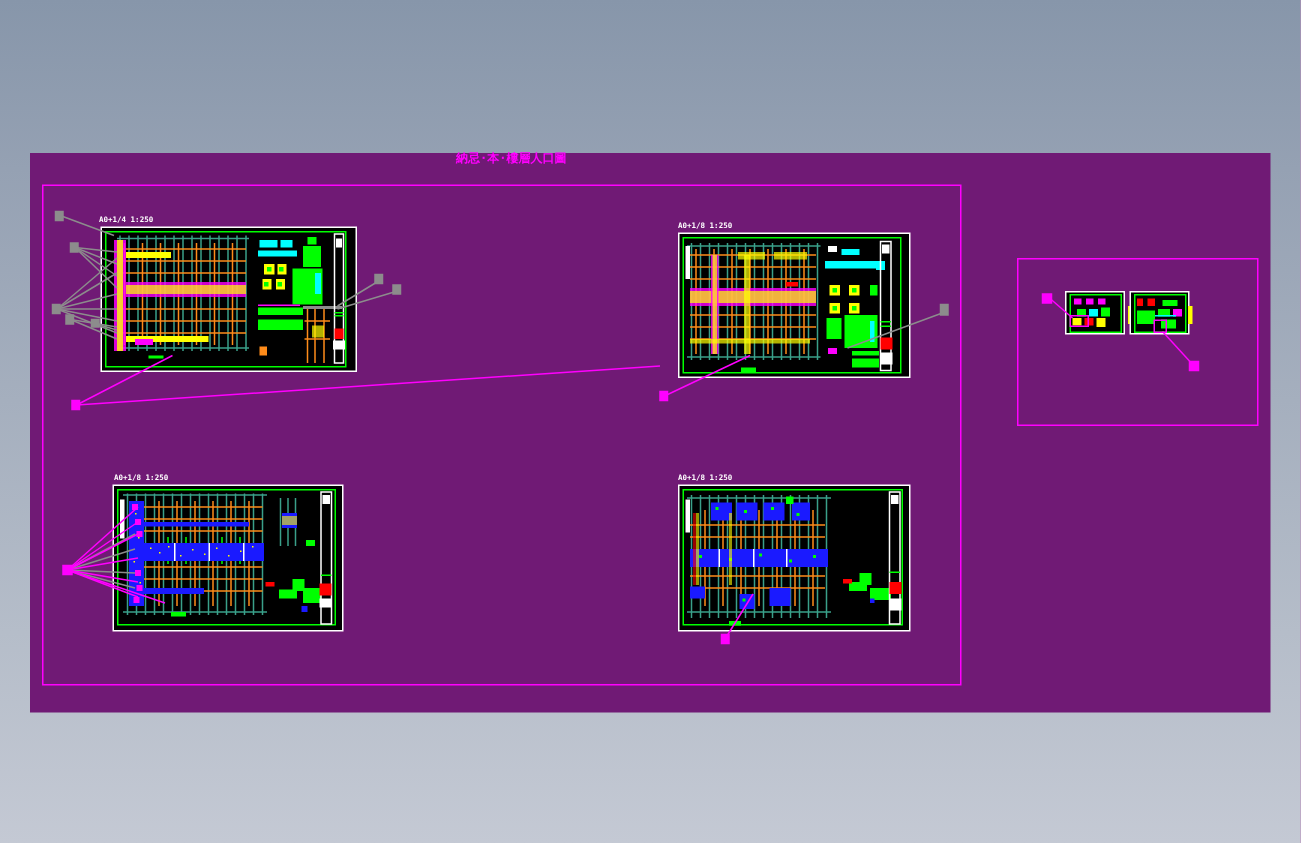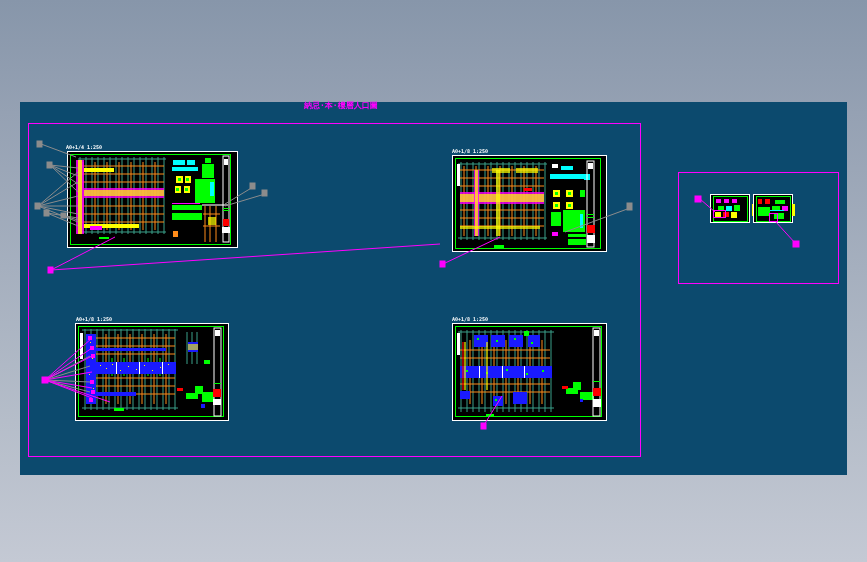--- a/index.html
+++ b/index.html
@@ -3,21 +3,21 @@
 <meta charset="utf-8">
 <style>
   html, body { margin: 0; padding: 0; }
   body {
     width: 867px; height: 562px; overflow: hidden; position: relative;
     background: linear-gradient(to bottom, #8796aa 0%, #95a1b3 20%, #b5bdc9 75%, #c4c9d4 100%);
     font-family: "DejaVu Sans Mono", monospace;
   }
   .canvas {
     position: absolute; left: 20px; top: 102px; width: 827px; height: 373px;
-    background: #0c4a6e;
+    background: #701a75;
     text-decoration: underline;
   }
   .canvas svg { position: absolute; left: 0; top: 0; }
   .title {
     position: absolute; left: 284px; top: -2px; font-size: 8px; color: #ff00ff;
     font-weight: bold; letter-spacing: 0px; white-space: nowrap;
   }
   .sheet-label {
     position: absolute; font-size: 5px; color: #fff; font-weight: bold; white-space: nowrap; line-height: 6px;
   }

